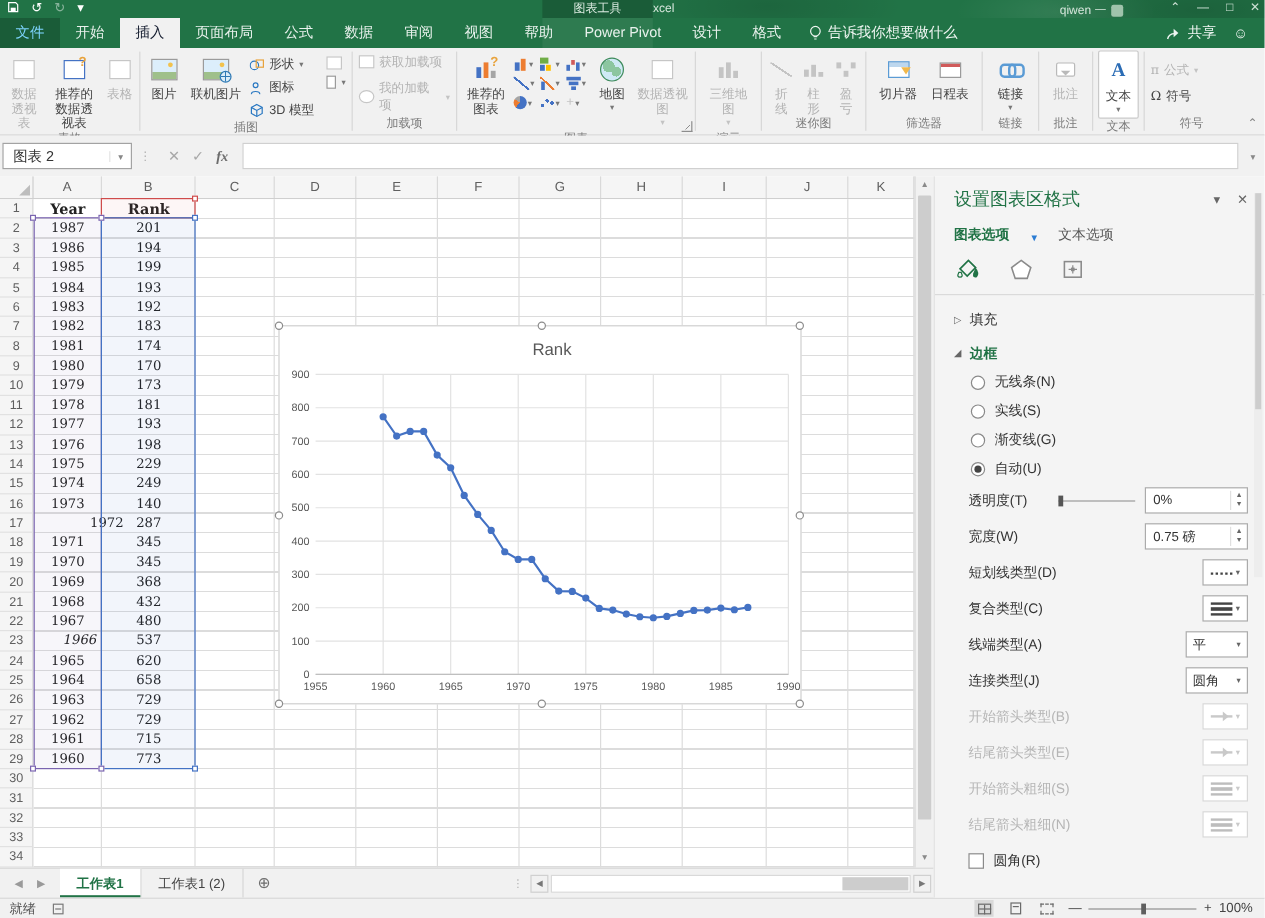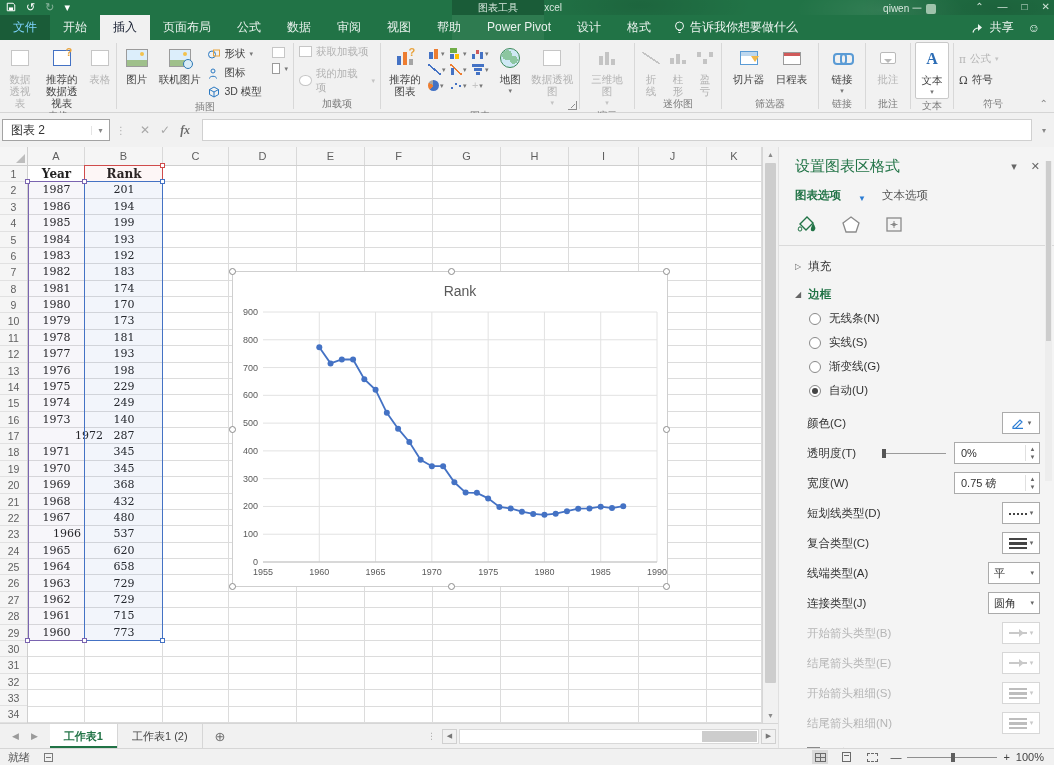--- a/index.html
+++ b/index.html
@@ -666,21 +666,21 @@
         <div class="cell" style="left: 0px; width: 57px; top: 278.46px; height: 16.38px;">1971</div>
         <div class="cell" style="left: 57px; width: 78px; top: 278.46px; height: 16.38px;">345</div>
         <div class="cell" style="left: 0px; width: 57px; top: 294.84px; height: 16.38px;">1970</div>
         <div class="cell" style="left: 57px; width: 78px; top: 294.84px; height: 16.38px;">345</div>
         <div class="cell" style="left: 0px; width: 57px; top: 311.22px; height: 16.38px;">1969</div>
         <div class="cell" style="left: 57px; width: 78px; top: 311.22px; height: 16.38px;">368</div>
         <div class="cell" style="left: 0px; width: 57px; top: 327.6px; height: 16.38px;">1968</div>
         <div class="cell" style="left: 57px; width: 78px; top: 327.6px; height: 16.38px;">432</div>
         <div class="cell" style="left: 0px; width: 57px; top: 343.98px; height: 16.38px;">1967</div>
         <div class="cell" style="left: 57px; width: 78px; top: 343.98px; height: 16.38px;">480</div>
-        <div class="cell" style="left: 0px; width: 78px; top: 360.36px; height: 16.38px;">1966</div>
+        <div class="cell" style="left: 0px; width: 78px; top: 360.36px; height: 16.38px; font-style: italic;">1966</div>
         <div class="cell" style="left: 57px; width: 78px; top: 360.36px; height: 16.38px;">537</div>
         <div class="cell" style="left: 0px; width: 57px; top: 376.74px; height: 16.38px;">1965</div>
         <div class="cell" style="left: 57px; width: 78px; top: 376.74px; height: 16.38px;">620</div>
         <div class="cell" style="left: 0px; width: 57px; top: 393.12px; height: 16.38px;">1964</div>
         <div class="cell" style="left: 57px; width: 78px; top: 393.12px; height: 16.38px;">658</div>
         <div class="cell" style="left: 0px; width: 57px; top: 409.5px; height: 16.38px;">1963</div>
         <div class="cell" style="left: 57px; width: 78px; top: 409.5px; height: 16.38px;">729</div>
         <div class="cell" style="left: 0px; width: 57px; top: 425.88px; height: 16.38px;">1962</div>
         <div class="cell" style="left: 57px; width: 78px; top: 425.88px; height: 16.38px;">729</div>
         <div class="cell" style="left: 0px; width: 57px; top: 442.26px; height: 16.38px;">1961</div>
@@ -870,30 +870,20 @@
       </label>
     <label class="pradio">
         <span class="rdot"></span>
         <span>渐变线(G)</span>
       </label>
     <label class="pradio">
         <span class="rdot sel"></span>
         <span>自动(U)</span>
       </label>
 
-    <div class="prow" style="margin-top:14px">
-      <span class="plabel">颜色(C)</span>
-      <span class="pbtn">
-        <svg width="14" height="12" viewBox="0 0 14 12">
-            <path d="M2 10L9 3l2 2-7 7H2z" fill="none" stroke="#2b7cd3" stroke-width="1.2"></path>
-            <path d="M2 11.5h10" stroke="#2b7cd3" stroke-width="1.5"></path>
-          </svg>
-        <span class="caret">▾</span>
-        </span>
-    </div>
     <div class="prow">
       <span class="plabel">透明度(T)</span>
       <span id="transparency-slider">
           <span class="sthumb"></span>
         </span>
       <span class="spin">
           <span class="sval">0%</span>
           <span class="sarrows">
             <span>▲</span>
             <span>▼</span>

